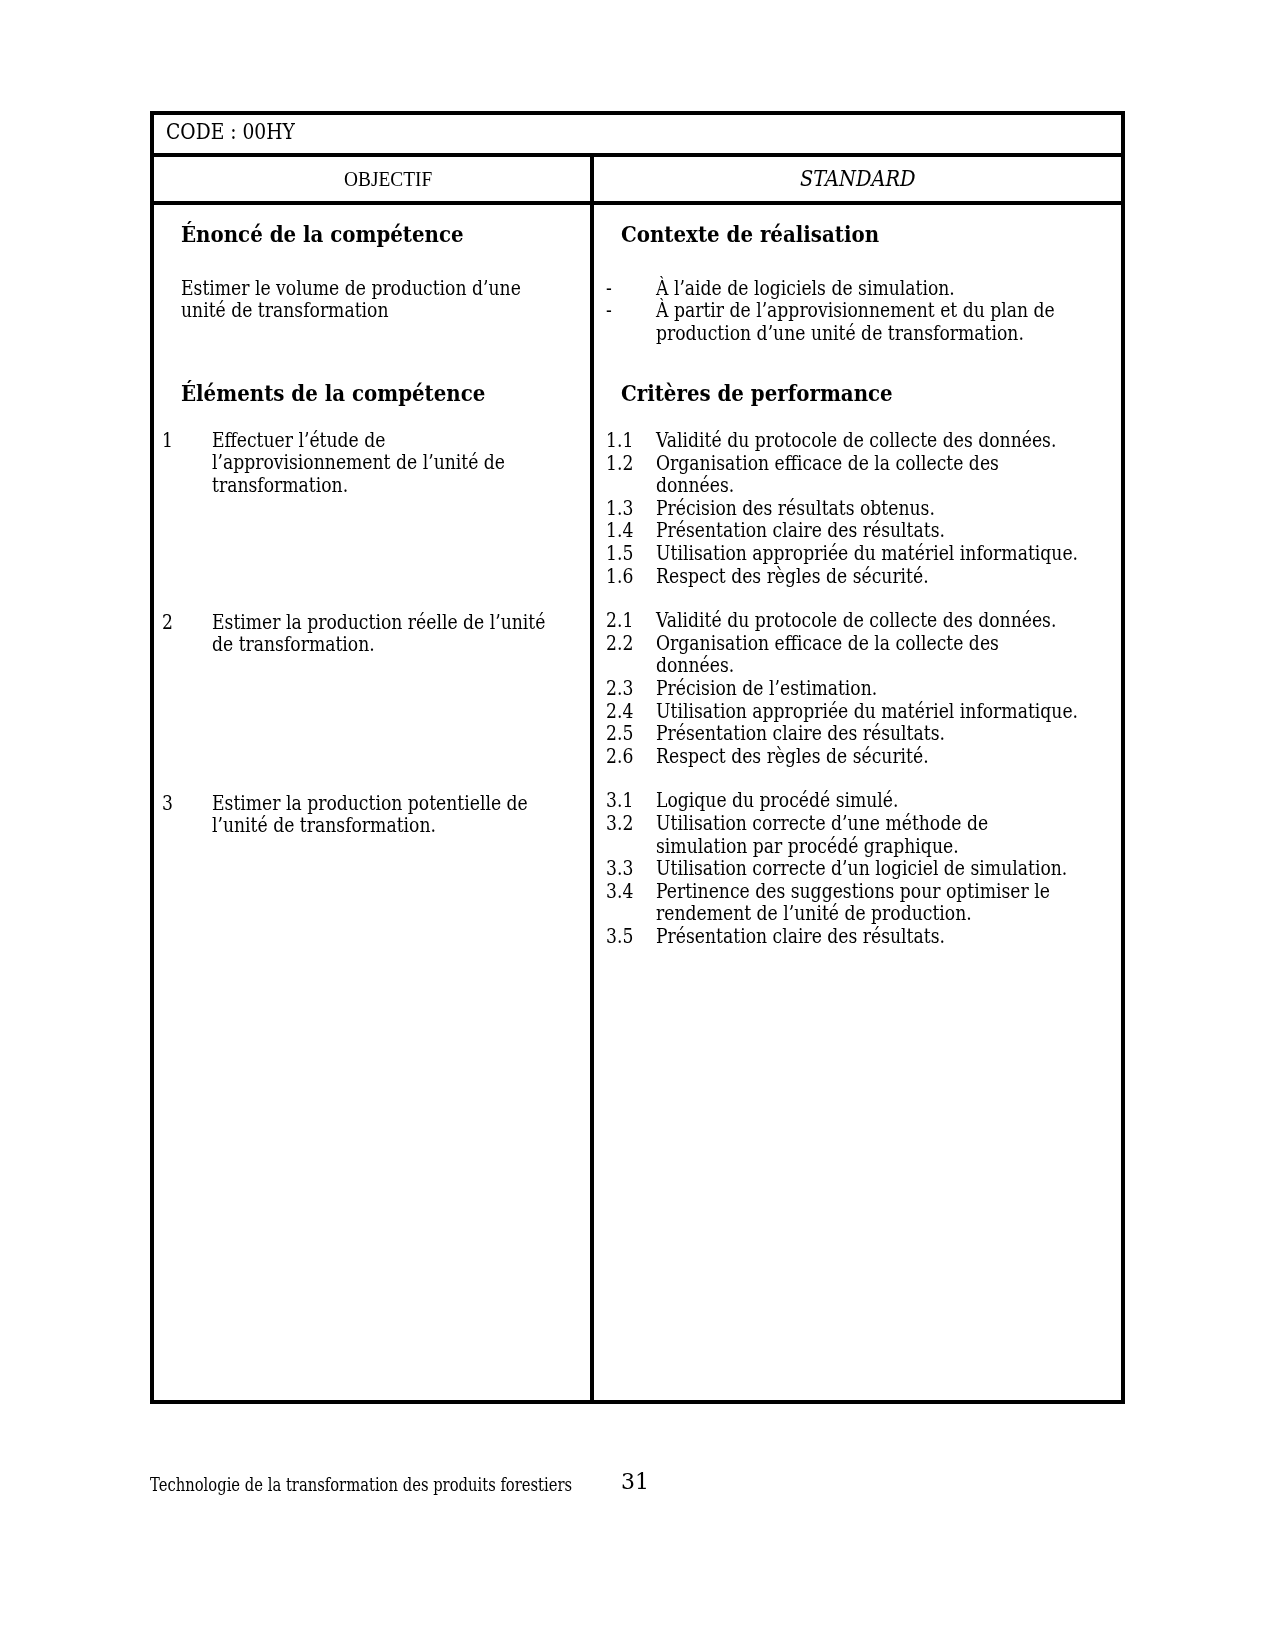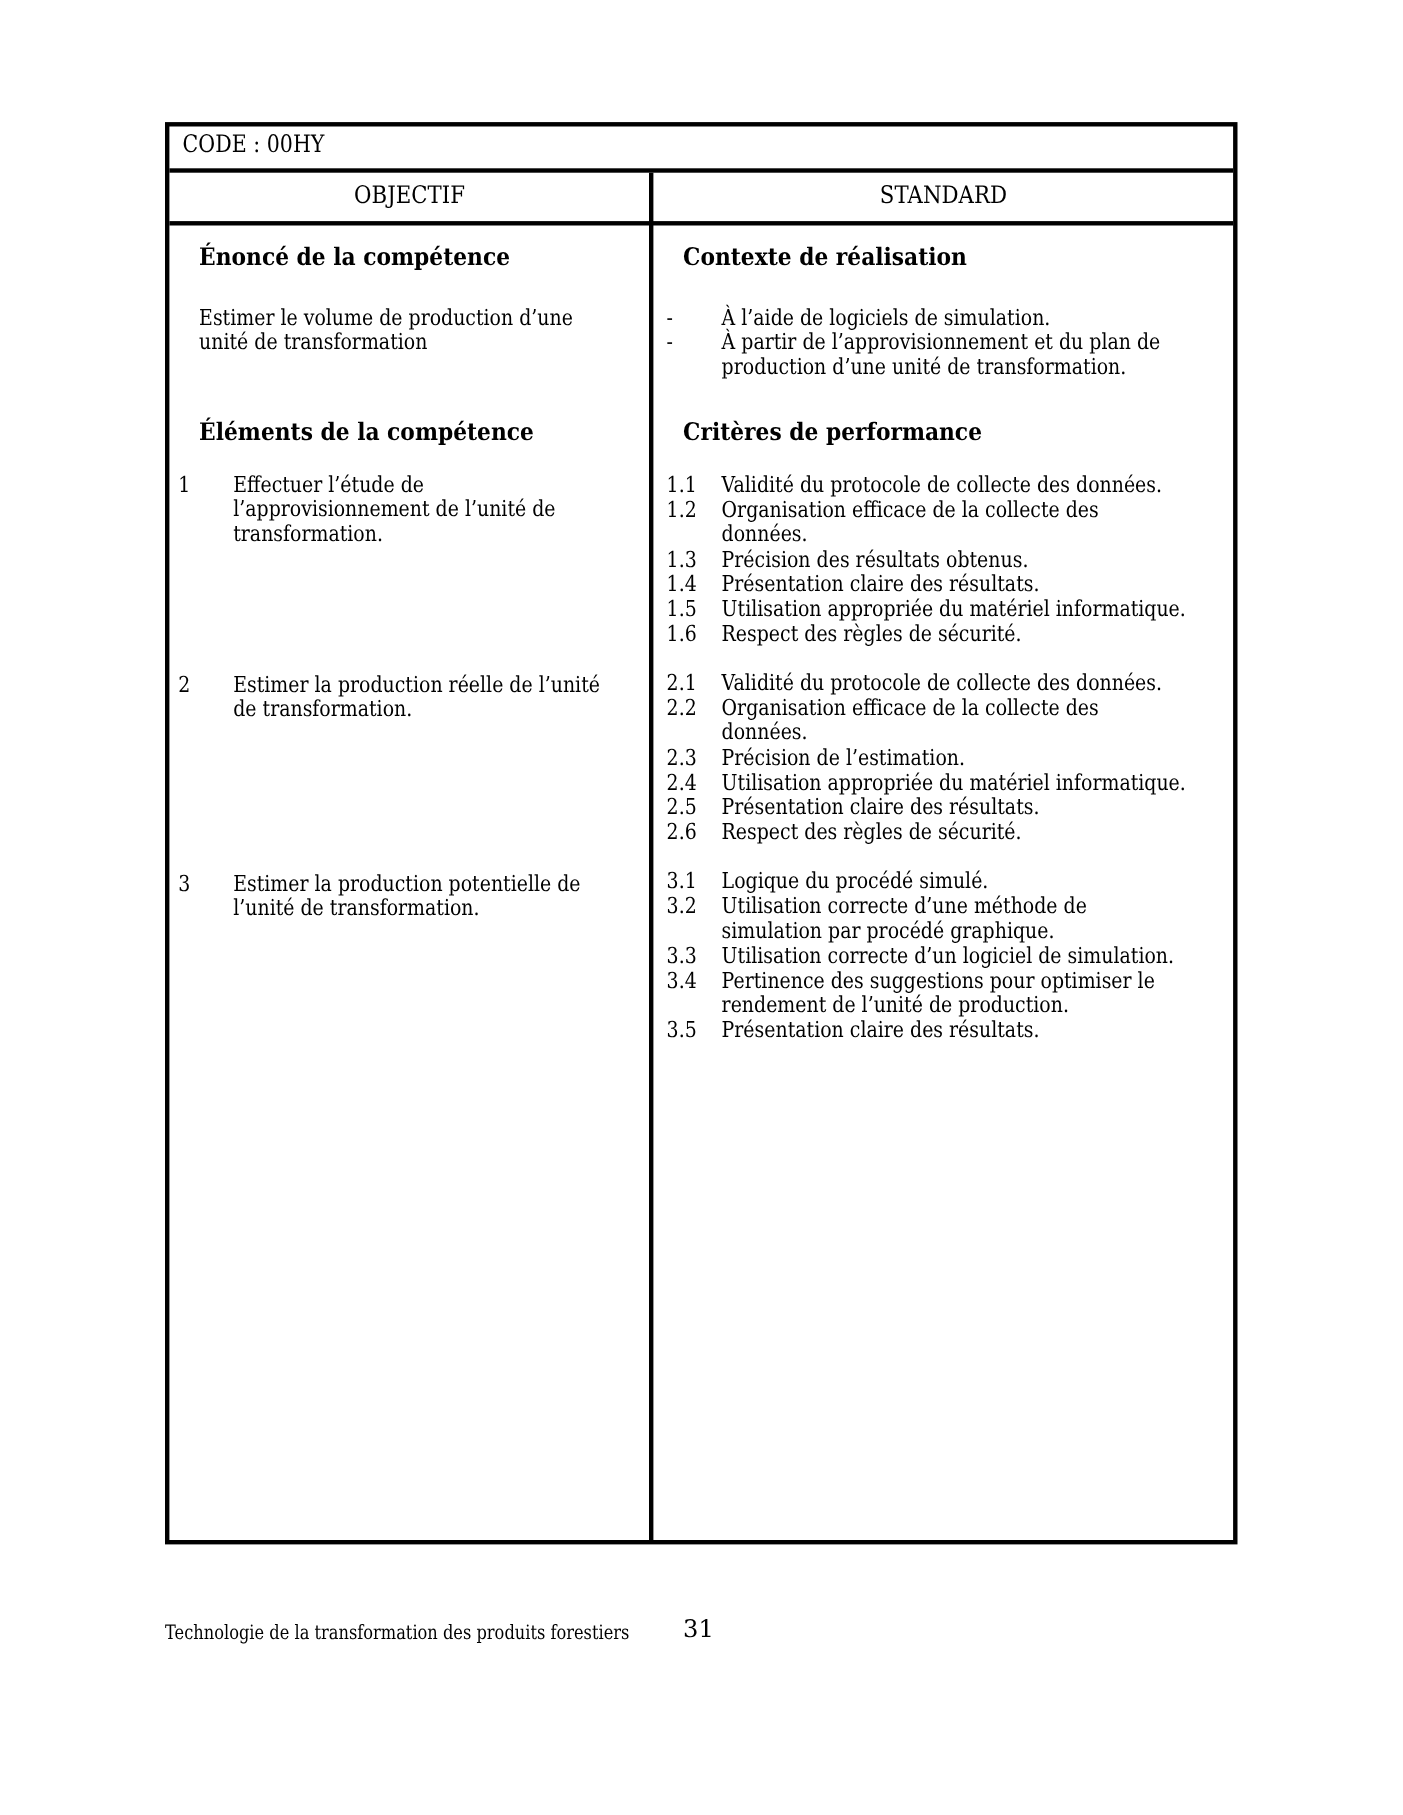--- a/index.html
+++ b/index.html
@@ -3,22 +3,22 @@
 <meta charset="utf-8">
 <style>
   html, body { margin:0; padding:0; background:#fff; }
   body { width:1275px; height:1650px; position:relative; font-family:"DejaVu Serif","Liberation Serif",serif; color:#000; }
   .doc { position:absolute; left:0; top:0; width:1087px; height:1650px; }
   .tbl { position:absolute; left:150px; top:111px; width:975px; height:1293px; border:4px solid #000; box-sizing:border-box; }
   .code-row { position:absolute; left:0; top:0; right:0; height:38px; border-bottom:4px solid #000; }
   .code-text { position:absolute; left:12px; top:4px; font-size:22px; transform:scaleX(0.85); transform-origin:left; white-space:nowrap; }
   .hdr-row { position:absolute; left:0; right:0; top:42px; height:44px; border-bottom:4px solid #000; }
   .hdr-cell { position:absolute; top:0; height:44px; line-height:44px; text-align:center; font-size:22px; }
-  .hdr-left { left:0; width:436px; }
-  .hdr-right { left:440px; right:0; }
+  .hdr-left { left:16px; width:436px;font-family:Liberation Serif, serif; }
+  .hdr-right { left:440px; right:0;font-style:italic; }
   .hdr-text { display:inline-block; transform:scaleX(0.88); }
   .vdiv { position:absolute; left:436px; top:42px; bottom:0; width:4px; background:#000; }
   .col { position:absolute; top:90px; bottom:0; }
   .col-left { left:0; width:436px; }
   .col-right { left:440px; right:0; }
   .heading { position:absolute; font-weight:bold; font-size:22px; white-space:nowrap; transform:scaleX(0.9); transform-origin:left; }
   .line { position:absolute; font-size:20px; line-height:22.5px; white-space:nowrap; transform:scaleX(0.86); transform-origin:left; }
   .num { position:absolute; font-size:20px; line-height:22.5px; transform:scaleX(0.86); transform-origin:left; }
   .footer-title { position:absolute; left:150px; top:1474px; font-size:18px; white-space:nowrap; transform:scaleX(0.82); transform-origin:left; }
   .footer-page { position:absolute; left:621px; top:1469px; font-size:22px; }

